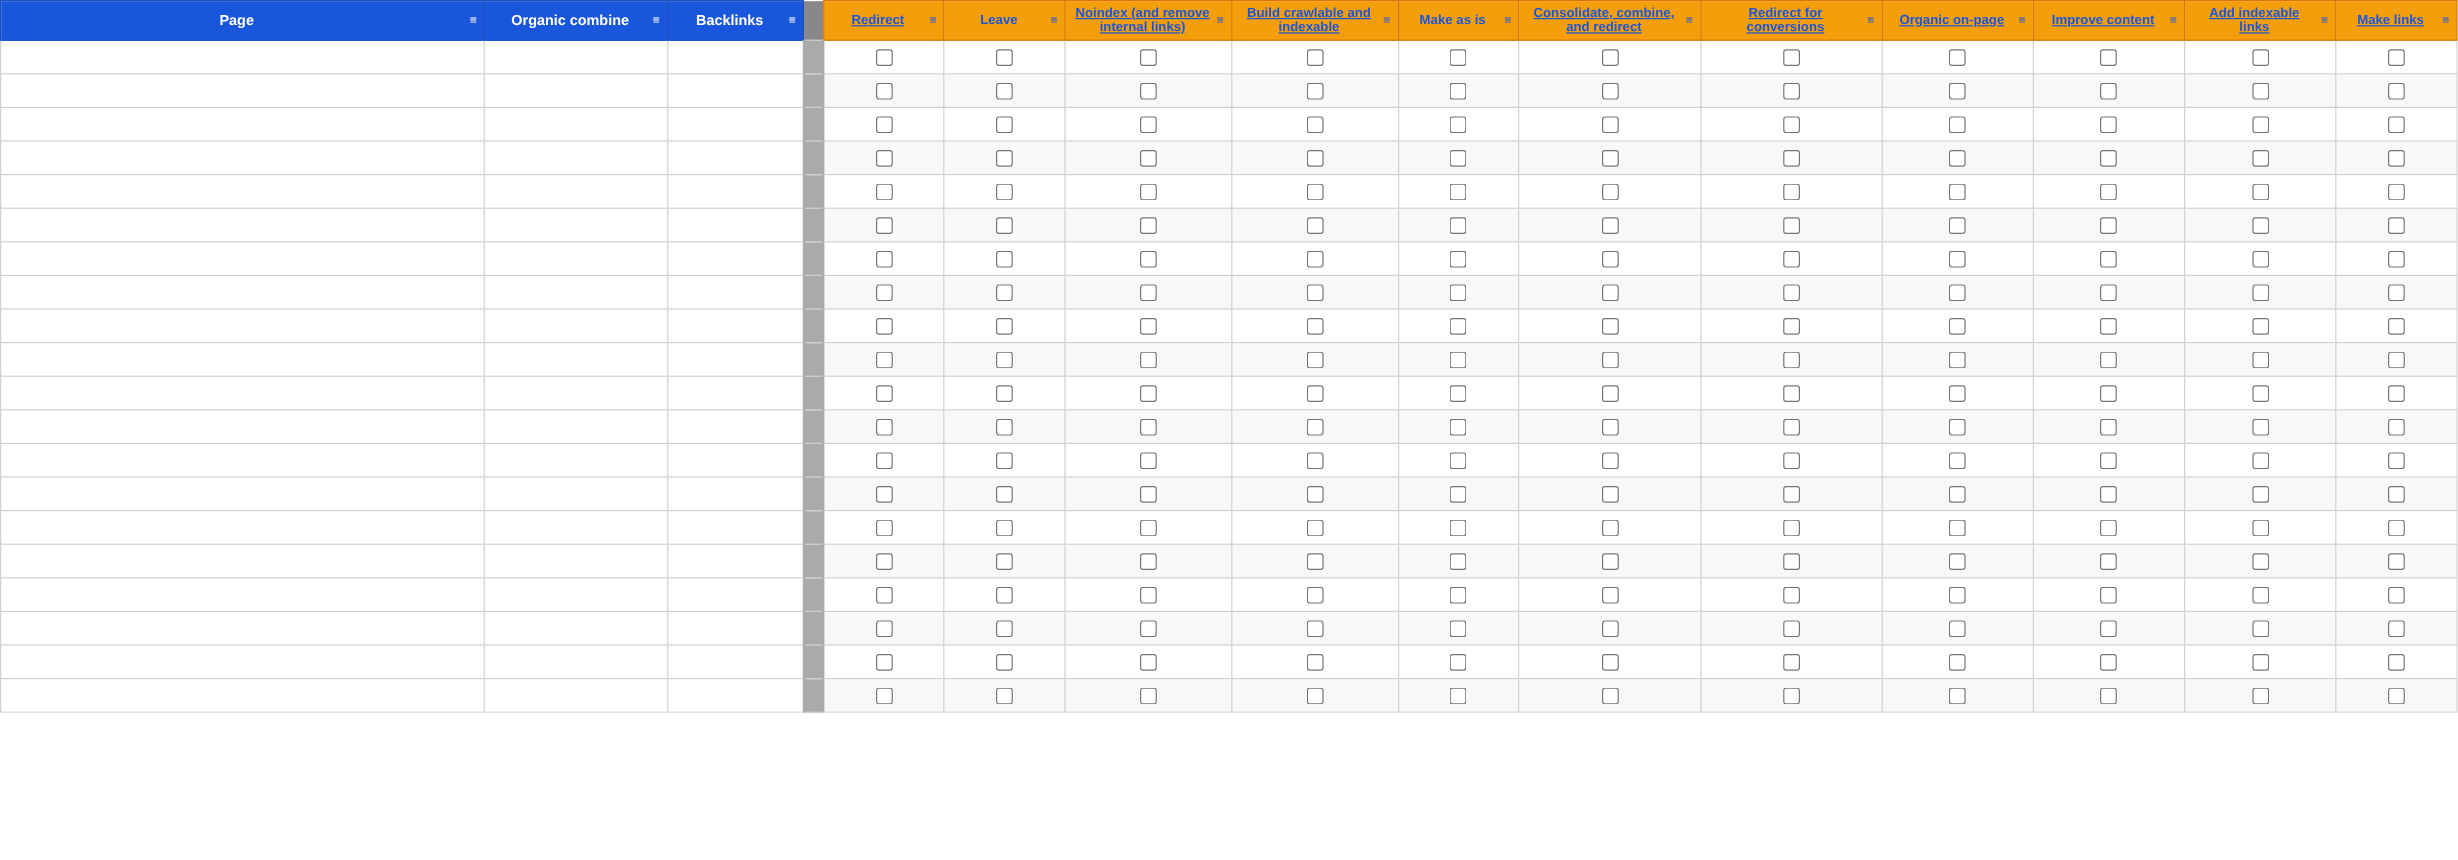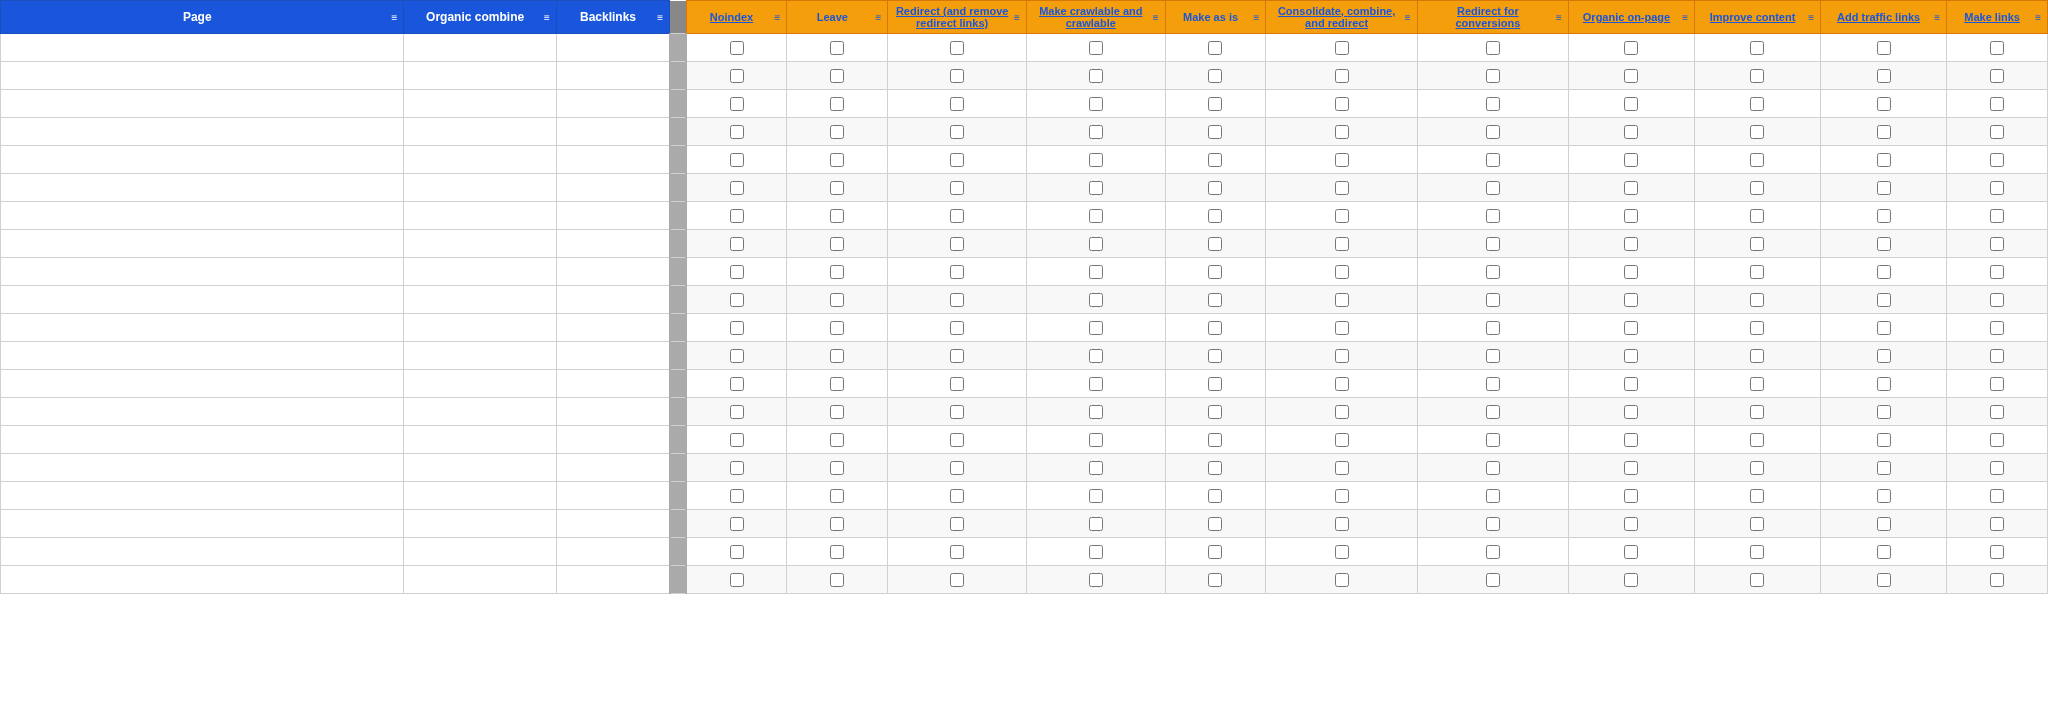--- a/index.html
+++ b/index.html
@@ -172,39 +172,39 @@
         <div class="header-content">
           <span class="header-text">Backlinks</span>
           <span class="sort-icon">≡</span>
         </div>
       </th>
 
       <th class="col-divider" style="background:#888;border:none;"></th>
 
       <th class="col-noindex orange-header">
         <div class="header-content">
-          <span class="header-text"><a href="#">Noindex</a></span>
+          <span class="header-text"><a href="#">Redirect</a></span>
           <span class="sort-icon-orange">≡</span>
         </div>
       </th>
       <th class="col-delete orange-header">
         <div class="header-content">
           <span class="header-text">Leave</span>
           <span class="sort-icon-orange">≡</span>
         </div>
       </th>
       <th class="col-redirect orange-header">
         <div class="header-content">
-          <span class="header-text"><a href="#">Redirect (and remove redirect links)</a></span>
+          <span class="header-text"><a href="#">Noindex (and remove internal links)</a></span>
           <span class="sort-icon-orange">≡</span>
         </div>
       </th>
       <th class="col-crawlable orange-header">
         <div class="header-content">
-          <span class="header-text"><a href="#">Make crawlable and crawlable</a></span>
+          <span class="header-text"><a href="#">Build crawlable and indexable</a></span>
           <span class="sort-icon-orange">≡</span>
         </div>
       </th>
       <th class="col-leave orange-header">
         <div class="header-content">
           <span class="header-text">Make as is</span>
           <span class="sort-icon-orange">≡</span>
         </div>
       </th>
       <th class="col-consolidate orange-header">
@@ -226,21 +226,21 @@
         </div>
       </th>
       <th class="col-improve orange-header">
         <div class="header-content">
           <span class="header-text"><a href="#">Improve content</a></span>
           <span class="sort-icon-orange">≡</span>
         </div>
       </th>
       <th class="col-add-internal orange-header">
         <div class="header-content">
-          <span class="header-text"><a href="#">Add traffic links</a></span>
+          <span class="header-text"><a href="#">Add indexable links</a></span>
           <span class="sort-icon-orange">≡</span>
         </div>
       </th>
       <th class="col-build orange-header">
         <div class="header-content">
           <span class="header-text"><a href="#">Make links</a></span>
           <span class="sort-icon-orange">≡</span>
         </div>
       </th>
     </tr>

